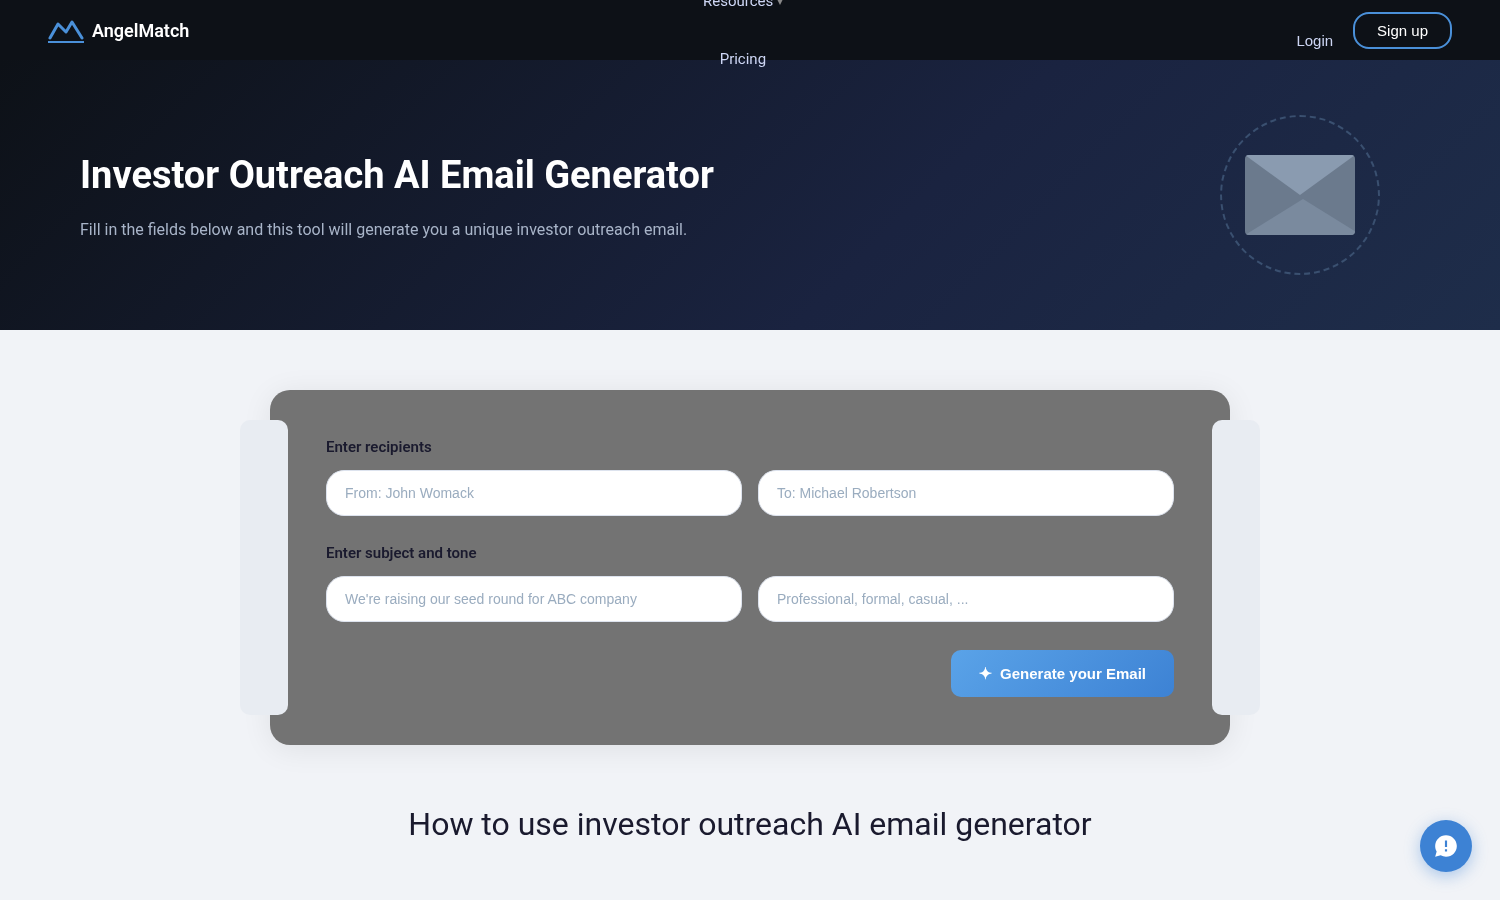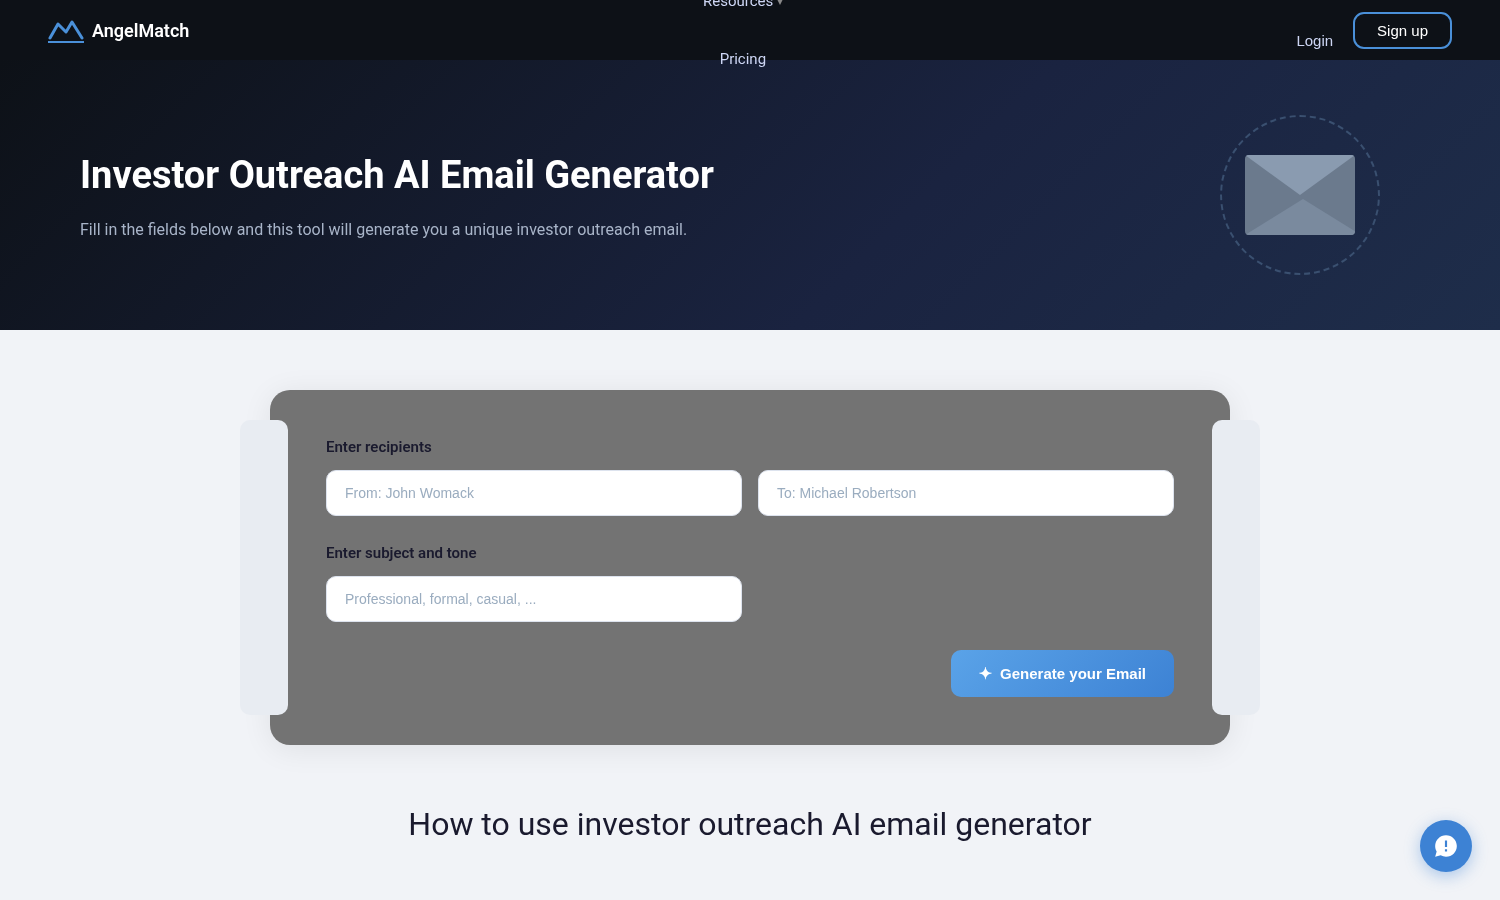--- a/index.html
+++ b/index.html
@@ -56,21 +56,21 @@
       color: #cdd6f4;
       font-size: 15px;
       cursor: pointer;
     }
     .btn-signup {
       background: transparent;
       border: 2px solid #4a90d9;
       color: #fff;
       font-size: 15px;
       padding: 8px 22px;
-      border-radius: 11px;
+      border-radius: 16px;
       cursor: pointer;
       font-weight: 500;
     }
 
     
     .hero {
       background: linear-gradient(135deg, #0d1117 0%, #1a2340 60%, #1e2d4a 100%);
       padding: 60px 80px 80px;
       position: relative;
       overflow: hidden;
@@ -185,21 +185,21 @@
     .form-row {
       display: grid;
       grid-template-columns: 1fr 1fr;
       gap: 16px;
       margin-bottom: 28px;
     }
     .form-input {
       width: 100%;
       padding: 14px 18px;
       border: 1.5px solid #dde3ee;
-      border-radius: 10px;
+      border-radius: 18px;
       font-size: 14px;
       color: #4a5568;
       background: #fff;
       outline: none;
       transition: border-color 0.2s;
     }
     .form-input::placeholder { color: #9aacbf; }
 
     .form-actions {
       display: flex;
@@ -309,20 +309,21 @@
   <div class="form-card">
 
     <div class="form-section-label">Enter recipients</div>
     <div class="form-row">
       <input class="form-input" type="text" placeholder="From: John Womack" style="">
       <input class="form-input" type="text" placeholder="To: Michael Robertson" style="">
     </div>
 
     <div class="form-section-label">Enter subject and tone</div>
     <div class="form-row">
+      <input class="form-input" type="text" placeholder="We're raising our seed round for ABC company" style="">
       <input class="form-input" type="text" placeholder="Professional, formal, casual, ..." style="">
     </div>
 
     <div class="form-actions">
       <button class="btn-generate">
         <span class="sparkle-icon">✦</span>
         <span>Generate your Email</span>
       </button>
     </div>
 

